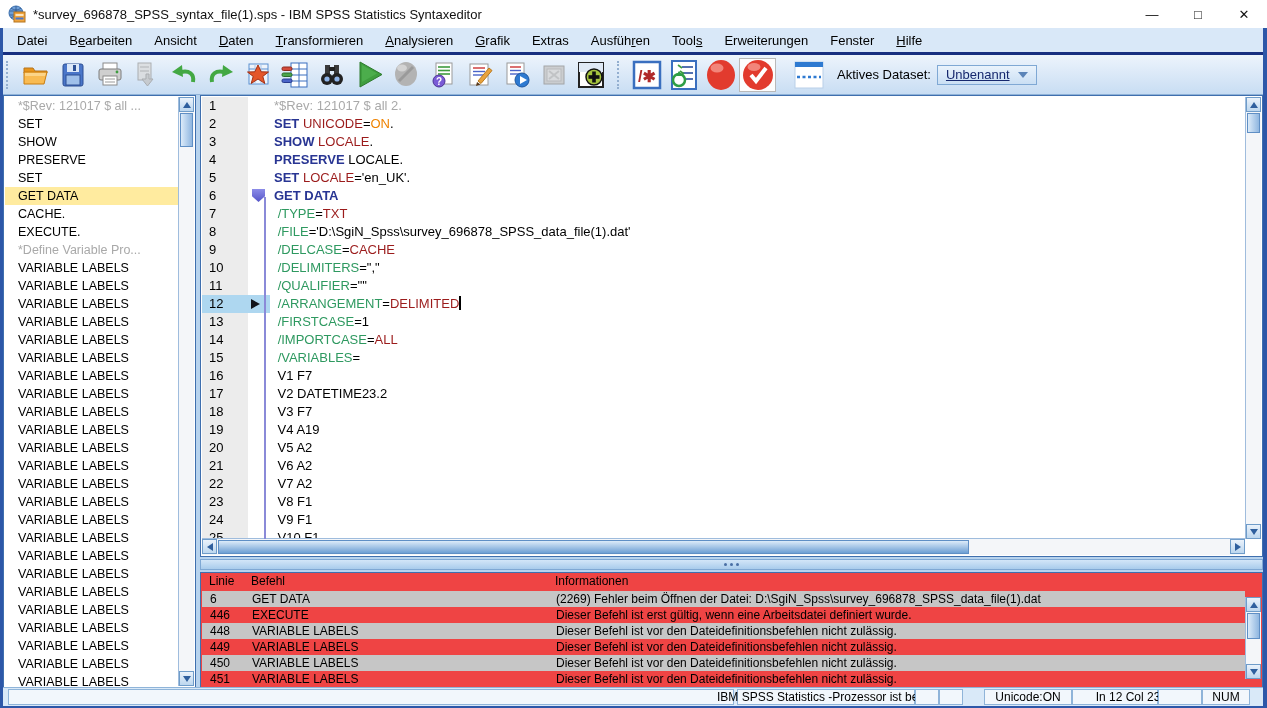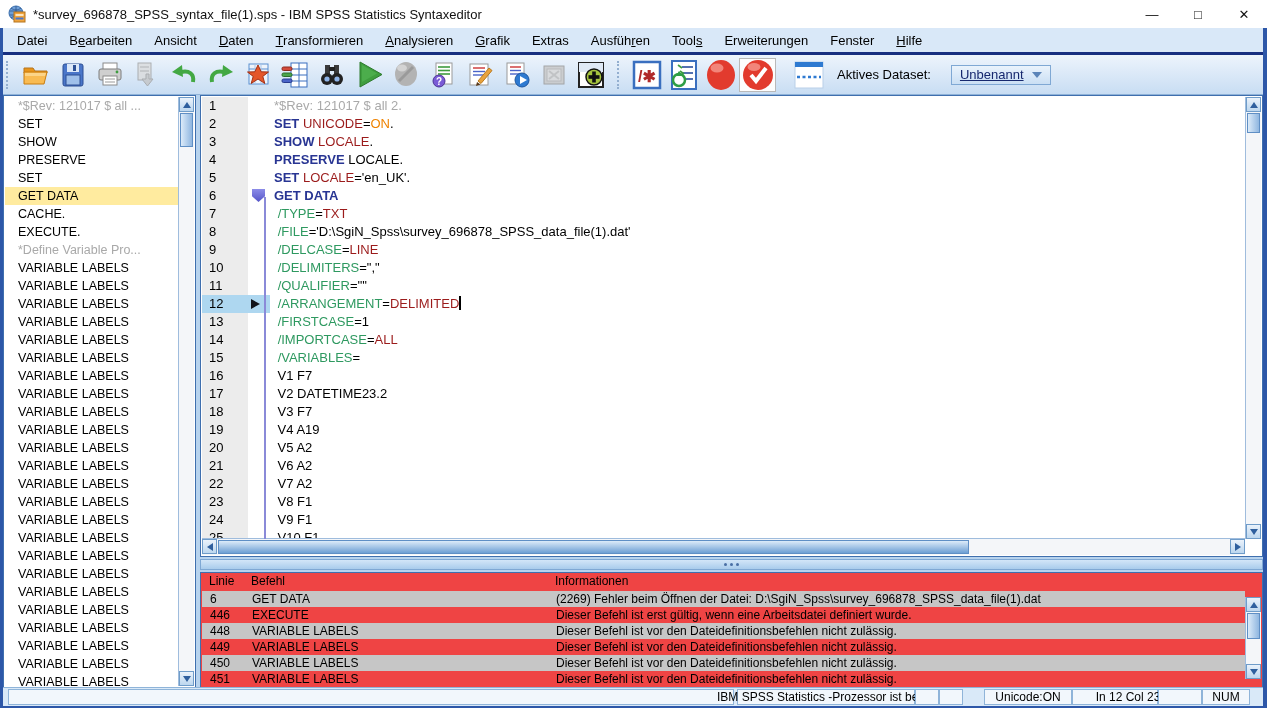--- a/index.html
+++ b/index.html
@@ -21,21 +21,21 @@
   .menubar{position:absolute;left:0;top:28px;right:0;height:24px;background:#d9e8f8;border-bottom:3px solid #172f80;box-sizing:content-box;display:flex;align-items:center;padding-left:6px;}
   .menu-item{padding:3px 11px;font-size:13px;color:#000;white-space:nowrap;}
   .menu-item .u{text-decoration:underline;}
 
   
   .toolbar{position:absolute;left:0;top:55px;right:0;height:39px;background:linear-gradient(#edf4fc,#c8ddf3);border-bottom:1px solid #8fb2d8;display:flex;align-items:center;padding-left:4px;}
   .grip{width:4px;height:28px;border-left:2px dotted #93afd0;margin:0 5px 0 2px;}
   .tbtn{width:37px;height:34px;display:flex;align-items:center;justify-content:center;flex:none;}
   .tbtn.pressed{background:#fdfdfd;border:1px solid #b9b9b9;box-sizing:border-box;}
   .tbtn svg{display:block;}
-  .ds-label{font-size:13px;color:#000;margin:0 20px 0 10px;white-space:nowrap;}
+  .ds-label{font-size:13px;color:#000;margin:0 6px 0 10px;white-space:nowrap;}
   .combo{display:flex;align-items:center;gap:8px;border:1px solid #7fa8d4;background:linear-gradient(#eaf3fc,#cadff4);padding:2px 8px;height:20px;box-sizing:border-box;}
   .combo-value{font-size:13px;color:#16286e;text-decoration:underline;}
   .combo-arrow{width:0;height:0;border-left:5px solid transparent;border-right:5px solid transparent;border-top:6px solid #5b84b8;}
 
   
   .sidebar{position:absolute;left:3px;top:95px;width:193px;height:593px;background:#fff;border:1px solid #3f6fae;box-sizing:border-box;}
   .nav-list{position:absolute;left:1px;top:1px;right:16px;bottom:1px;overflow:hidden;}
   .nav-item{height:18px;line-height:18px;padding-left:13px;font-size:12.5px;color:#000;white-space:nowrap;overflow:hidden;}
   .nav-item.comment{color:#a9a9a9;}
   .nav-item.selected{background:#ffeb9f;}
@@ -381,21 +381,21 @@
   <div class="editor">
     <div class="code-viewport" id="codearea">
         <div class="code-line"><span class="gutter-num">1</span><span class="marker-cell"></span><span class="code-text"><span class="seg comment">*$Rev: 121017 $ all 2.</span></span></div>
         <div class="code-line"><span class="gutter-num">2</span><span class="marker-cell"></span><span class="code-text"><span class="seg cmd">SET</span><span class="seg plain"> </span><span class="seg kw">UNICODE</span><span class="seg plain">=</span><span class="seg val">ON</span><span class="seg plain">.</span></span></div>
         <div class="code-line"><span class="gutter-num">3</span><span class="marker-cell"></span><span class="code-text"><span class="seg cmd">SHOW</span><span class="seg plain"> </span><span class="seg kw">LOCALE</span><span class="seg plain">.</span></span></div>
         <div class="code-line"><span class="gutter-num">4</span><span class="marker-cell"></span><span class="code-text"><span class="seg cmd">PRESERVE</span><span class="seg plain"> LOCALE.</span></span></div>
         <div class="code-line"><span class="gutter-num">5</span><span class="marker-cell"></span><span class="code-text"><span class="seg cmd">SET</span><span class="seg plain"> </span><span class="seg kw">LOCALE</span><span class="seg plain">='en_UK'.</span></span></div>
         <div class="code-line"><span class="gutter-num">6</span><span class="marker-cell"><span class="shield"></span></span><span class="code-text"><span class="seg cmd">GET DATA</span></span></div>
         <div class="code-line"><span class="gutter-num">7</span><span class="marker-cell"></span><span class="code-text"><span class="seg plain"> </span><span class="seg sub">/TYPE</span><span class="seg plain">=</span><span class="seg kw">TXT</span></span></div>
         <div class="code-line"><span class="gutter-num">8</span><span class="marker-cell"></span><span class="code-text"><span class="seg plain"> </span><span class="seg sub">/FILE</span><span class="seg plain">='D:\SgiN_Spss\survey_696878_SPSS_data_file(1).dat'</span></span></div>
-        <div class="code-line"><span class="gutter-num">9</span><span class="marker-cell"></span><span class="code-text"><span class="seg plain"> </span><span class="seg sub">/DELCASE</span><span class="seg plain">=</span><span class="seg kw">LINE</span></span></div>
+        <div class="code-line"><span class="gutter-num">9</span><span class="marker-cell"></span><span class="code-text"><span class="seg plain"> </span><span class="seg sub">/DELCASE</span><span class="seg plain">=</span><span class="seg kw">CACHE</span></span></div>
         <div class="code-line"><span class="gutter-num">10</span><span class="marker-cell"></span><span class="code-text"><span class="seg plain"> </span><span class="seg sub">/DELIMITERS</span><span class="seg plain">=","</span></span></div>
         <div class="code-line"><span class="gutter-num">11</span><span class="marker-cell"></span><span class="code-text"><span class="seg plain"> </span><span class="seg sub">/QUALIFIER</span><span class="seg plain">='"'</span></span></div>
         <div class="code-line current"><span class="gutter-num">12</span><span class="marker-cell"><span class="cur-tri"></span></span><span class="code-text"><span class="seg plain"> </span><span class="seg sub">/ARRANGEMENT</span><span class="seg plain">=</span><span class="seg kw">DELIMITED</span><span class="caret"></span></span></div>
         <div class="code-line"><span class="gutter-num">13</span><span class="marker-cell"></span><span class="code-text"><span class="seg plain"> </span><span class="seg sub">/FIRSTCASE</span><span class="seg plain">=1</span></span></div>
         <div class="code-line"><span class="gutter-num">14</span><span class="marker-cell"></span><span class="code-text"><span class="seg plain"> </span><span class="seg sub">/IMPORTCASE</span><span class="seg plain">=</span><span class="seg kw">ALL</span></span></div>
         <div class="code-line"><span class="gutter-num">15</span><span class="marker-cell"></span><span class="code-text"><span class="seg plain"> </span><span class="seg sub">/VARIABLES</span><span class="seg plain">=</span></span></div>
         <div class="code-line"><span class="gutter-num">16</span><span class="marker-cell"></span><span class="code-text"><span class="seg plain"> V1 F7</span></span></div>
         <div class="code-line"><span class="gutter-num">17</span><span class="marker-cell"></span><span class="code-text"><span class="seg plain"> V2 DATETIME23.2</span></span></div>
         <div class="code-line"><span class="gutter-num">18</span><span class="marker-cell"></span><span class="code-text"><span class="seg plain"> V3 F7</span></span></div>
         <div class="code-line"><span class="gutter-num">19</span><span class="marker-cell"></span><span class="code-text"><span class="seg plain"> V4 A19</span></span></div>

